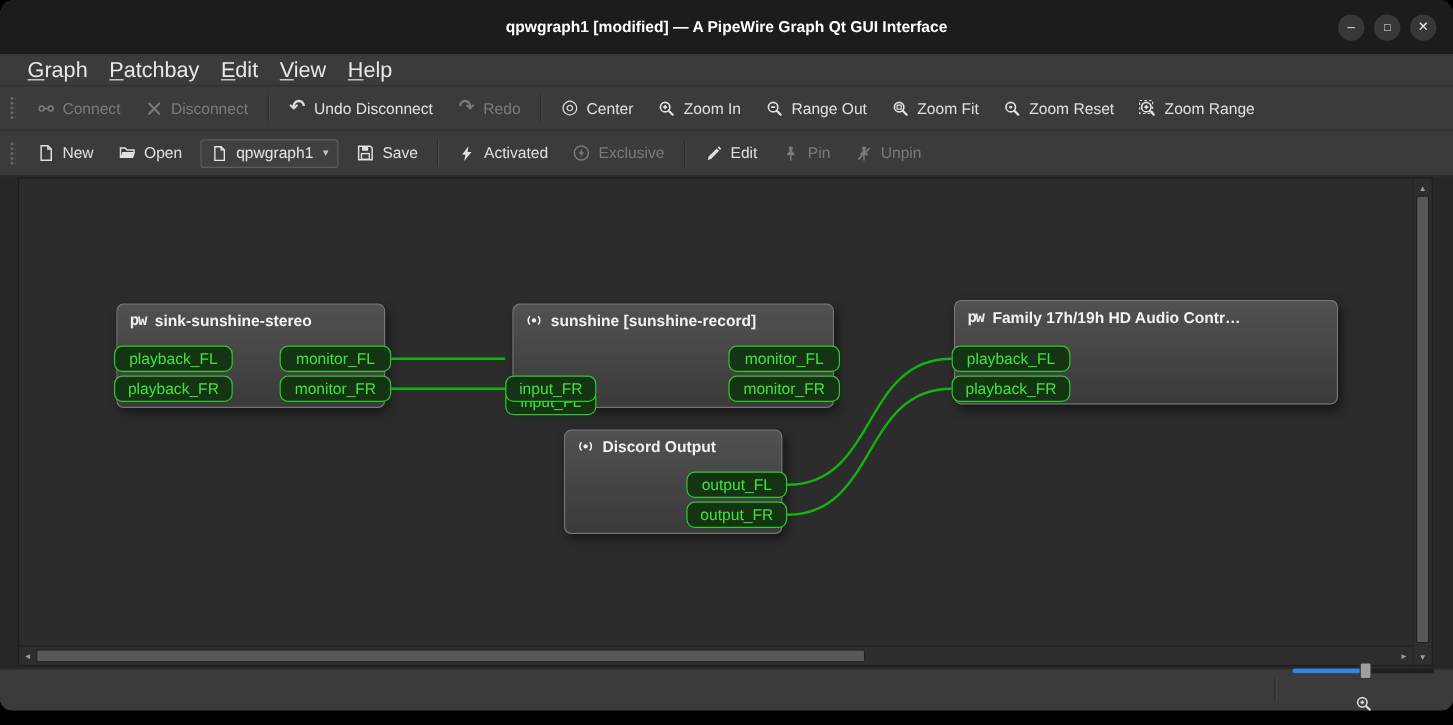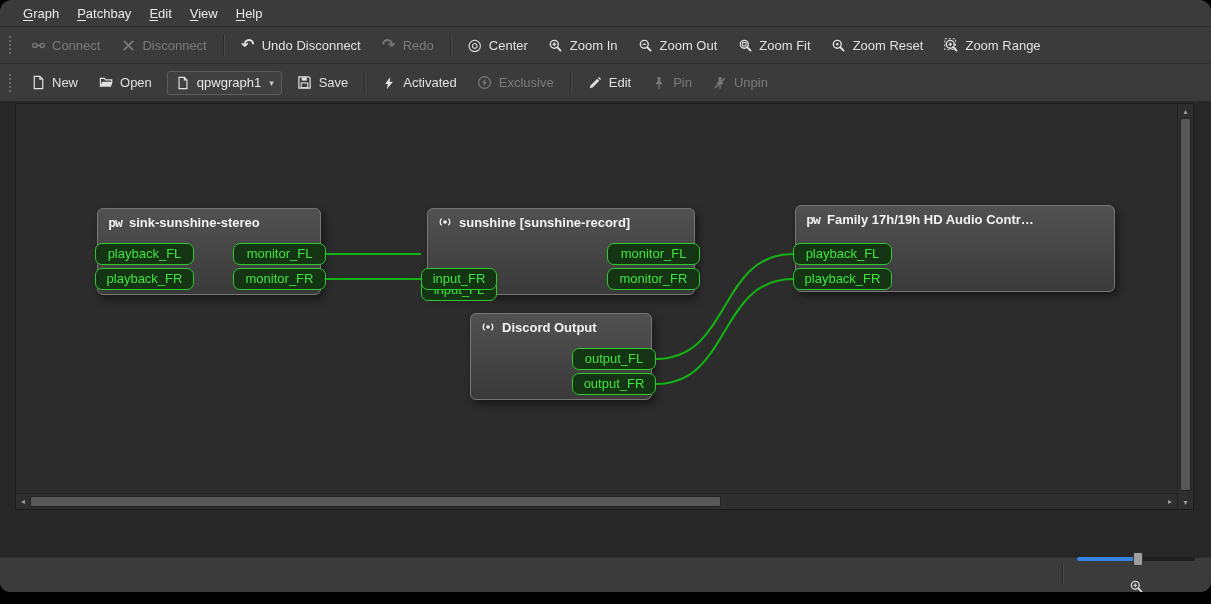--- a/index.html
+++ b/index.html
@@ -8,21 +8,21 @@
 
   
   .titlebar { height:45px; background:#1c1c1c; position:relative; flex:0 0 auto; }
   .title { position:absolute; inset:0; display:flex; align-items:center; justify-content:center; color:#ffffff; font-size:13px; font-weight:bold; }
   .win-controls { position:absolute; right:14px; top:50%; transform:translateY(-50%); display:flex; gap:8px; }
   .win-btn { width:22px; height:22px; border-radius:50%; background:#383838; color:#ededed; display:flex; align-items:center; justify-content:center; font-size:11px; cursor:default; }
   .win-btn.maxi { font-size:9px; }
 
   
   .menubar { height:27px; background:#3b3b3b; display:flex; align-items:center; padding-left:14px; border-bottom:1px solid #2e2e2e; flex:0 0 auto; }
-  .menu-item { padding:3px 9px; color:#e8e8e8; font-size:13px; border-radius:3px; }
+  .menu-item { padding:3px 9px; color:#e8e8e8; font-size:18px; border-radius:3px; }
   .menu-item u { text-underline-offset:2px; }
 
   
   .toolbar { display:flex; align-items:center; padding:0 8px 0 5px; gap:2px; background:#3b3b3b; flex:0 0 auto; }
   .tb1 { height:37px; border-bottom:1px solid #2e2e2e; }
   .tb2 { height:38px; border-bottom:1px solid #2a2a2a; }
   .tb-handle { width:5px; height:20px; margin:0 6px 0 3px;
     background-image:radial-gradient(circle,#6a6a6a 1px,transparent 1.3px); background-size:4px 4px; }
   .tb-sep { width:1px; height:22px; background:#2b2b2b; box-shadow:1px 0 0 #4a4a4a; margin:0 5px; }
   .tb-btn { display:flex; align-items:center; gap:6px; padding:5px 9px; border-radius:4px; color:#e0e0e0; font-size:13px; white-space:nowrap;justify-content:space-between; }
@@ -68,20 +68,28 @@
   .spin-value { display:flex; align-items:center; justify-content:flex-end; width:50px; padding:0 6px; color:#eaeaea; font-size:13px; }
   .spin-arrows { display:flex; flex-direction:column; width:15px; border-left:1px solid #1e1e1e; }
   .spin-up,.spin-down { flex:1 1 50%; display:flex; align-items:center; justify-content:center; font-size:6px; color:#cfcfcf; background:#3e3e3e; }
   .spin-up { border-bottom:1px solid #1e1e1e; }
 </style>
 </head>
 <body>
 
 <div class="window">
 
+  <div class="titlebar">
+    <div class="title">qpwgraph1 [modified] — A PipeWire Graph Qt GUI Interface</div>
+    <div class="win-controls">
+      <div class="win-btn">–</div>
+      <div class="win-btn maxi">□</div>
+      <div class="win-btn">✕</div>
+    </div>
+  </div>
 
   <div class="menubar" id="menubar">
       <div class="menu-item"><u>G</u>raph</div>
       <div class="menu-item"><u>P</u>atchbay</div>
       <div class="menu-item"><u>E</u>dit</div>
       <div class="menu-item"><u>V</u>iew</div>
       <div class="menu-item"><u>H</u>elp</div>
     </div>
 
   <div class="toolbar tb1" id="toolbar-graph">
@@ -137,21 +145,21 @@
         <span>Zoom In</span>
       </div>
       <div class="tb-btn">
         <span class="icon">
           <svg viewBox="0 0 16 16" width="15" height="15">
             <circle cx="6.7" cy="6.7" r="4.2" fill="none" stroke="currentColor" stroke-width="1.5"></circle>
             <line x1="9.9" y1="9.9" x2="13.4" y2="13.4" stroke="currentColor" stroke-width="2" stroke-linecap="round"></line>
             <line x1="4.9" y1="6.7" x2="8.5" y2="6.7" stroke="currentColor" stroke-width="1.4"></line>
           </svg>
         </span>
-        <span>Zoom Out</span>
+        <span>Range Out</span>
       </div>
       <div class="tb-btn">
         <span class="icon">
           <svg viewBox="0 0 16 16" width="15" height="15">
             <circle cx="6.7" cy="6.7" r="4.2" fill="none" stroke="currentColor" stroke-width="1.5"></circle>
             <line x1="9.9" y1="9.9" x2="13.4" y2="13.4" stroke="currentColor" stroke-width="2" stroke-linecap="round"></line>
             <rect x="4.9" y="4.9" width="3.6" height="3.6" fill="none" stroke="currentColor" stroke-width="1.1"></rect>
           </svg>
         </span>
         <span>Zoom Fit</span>

